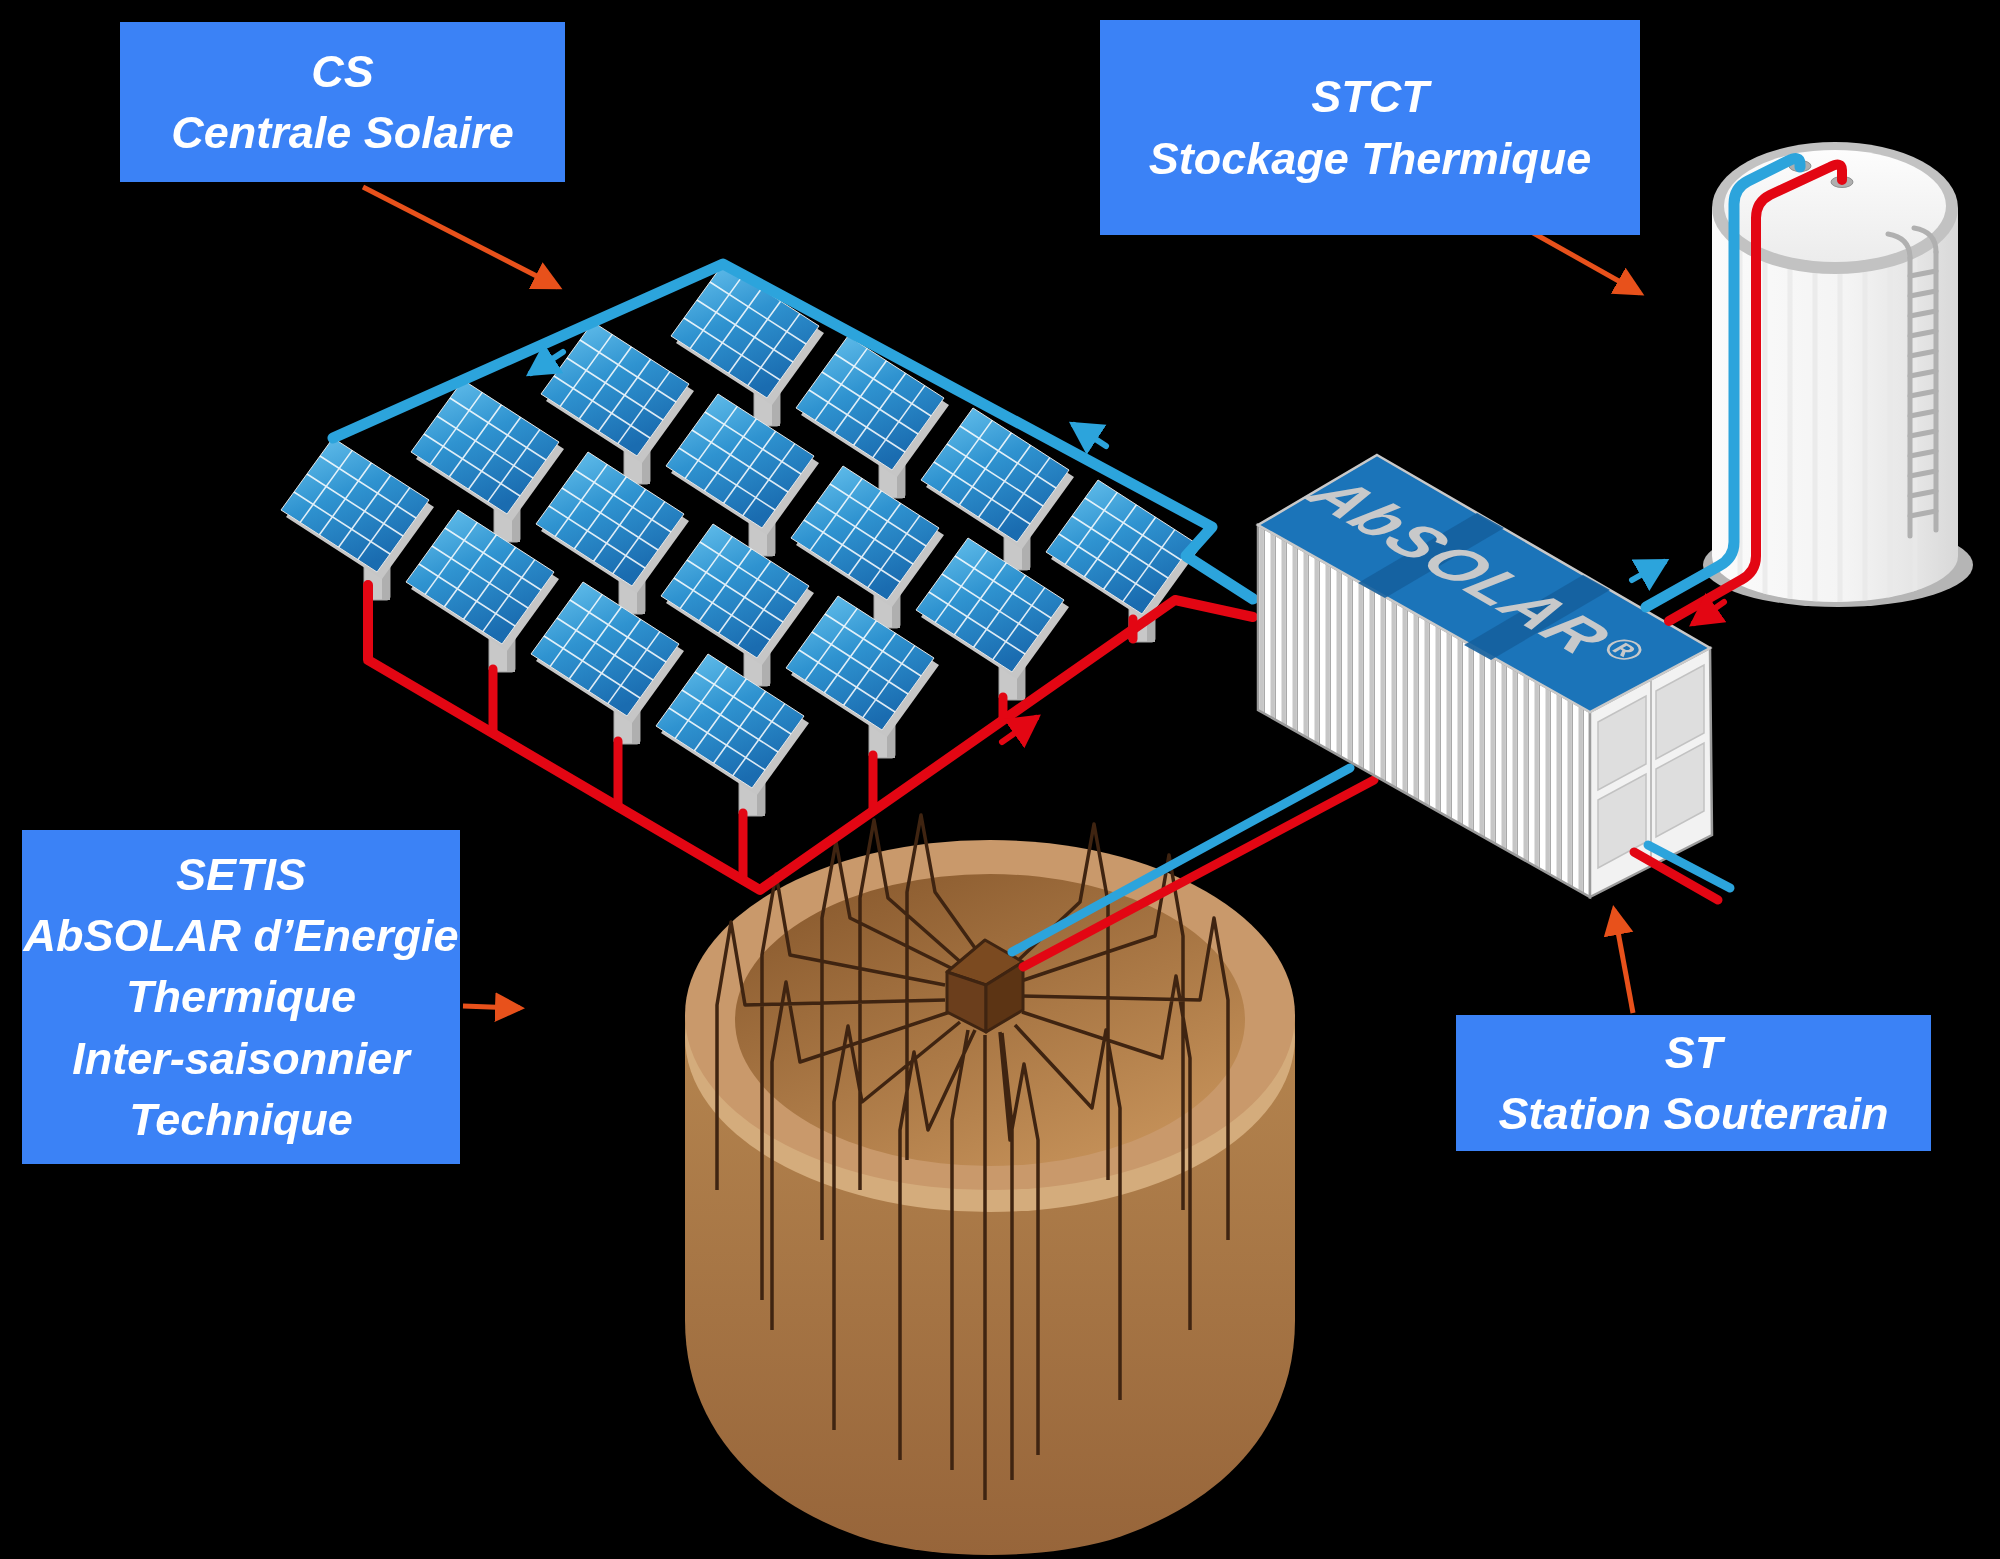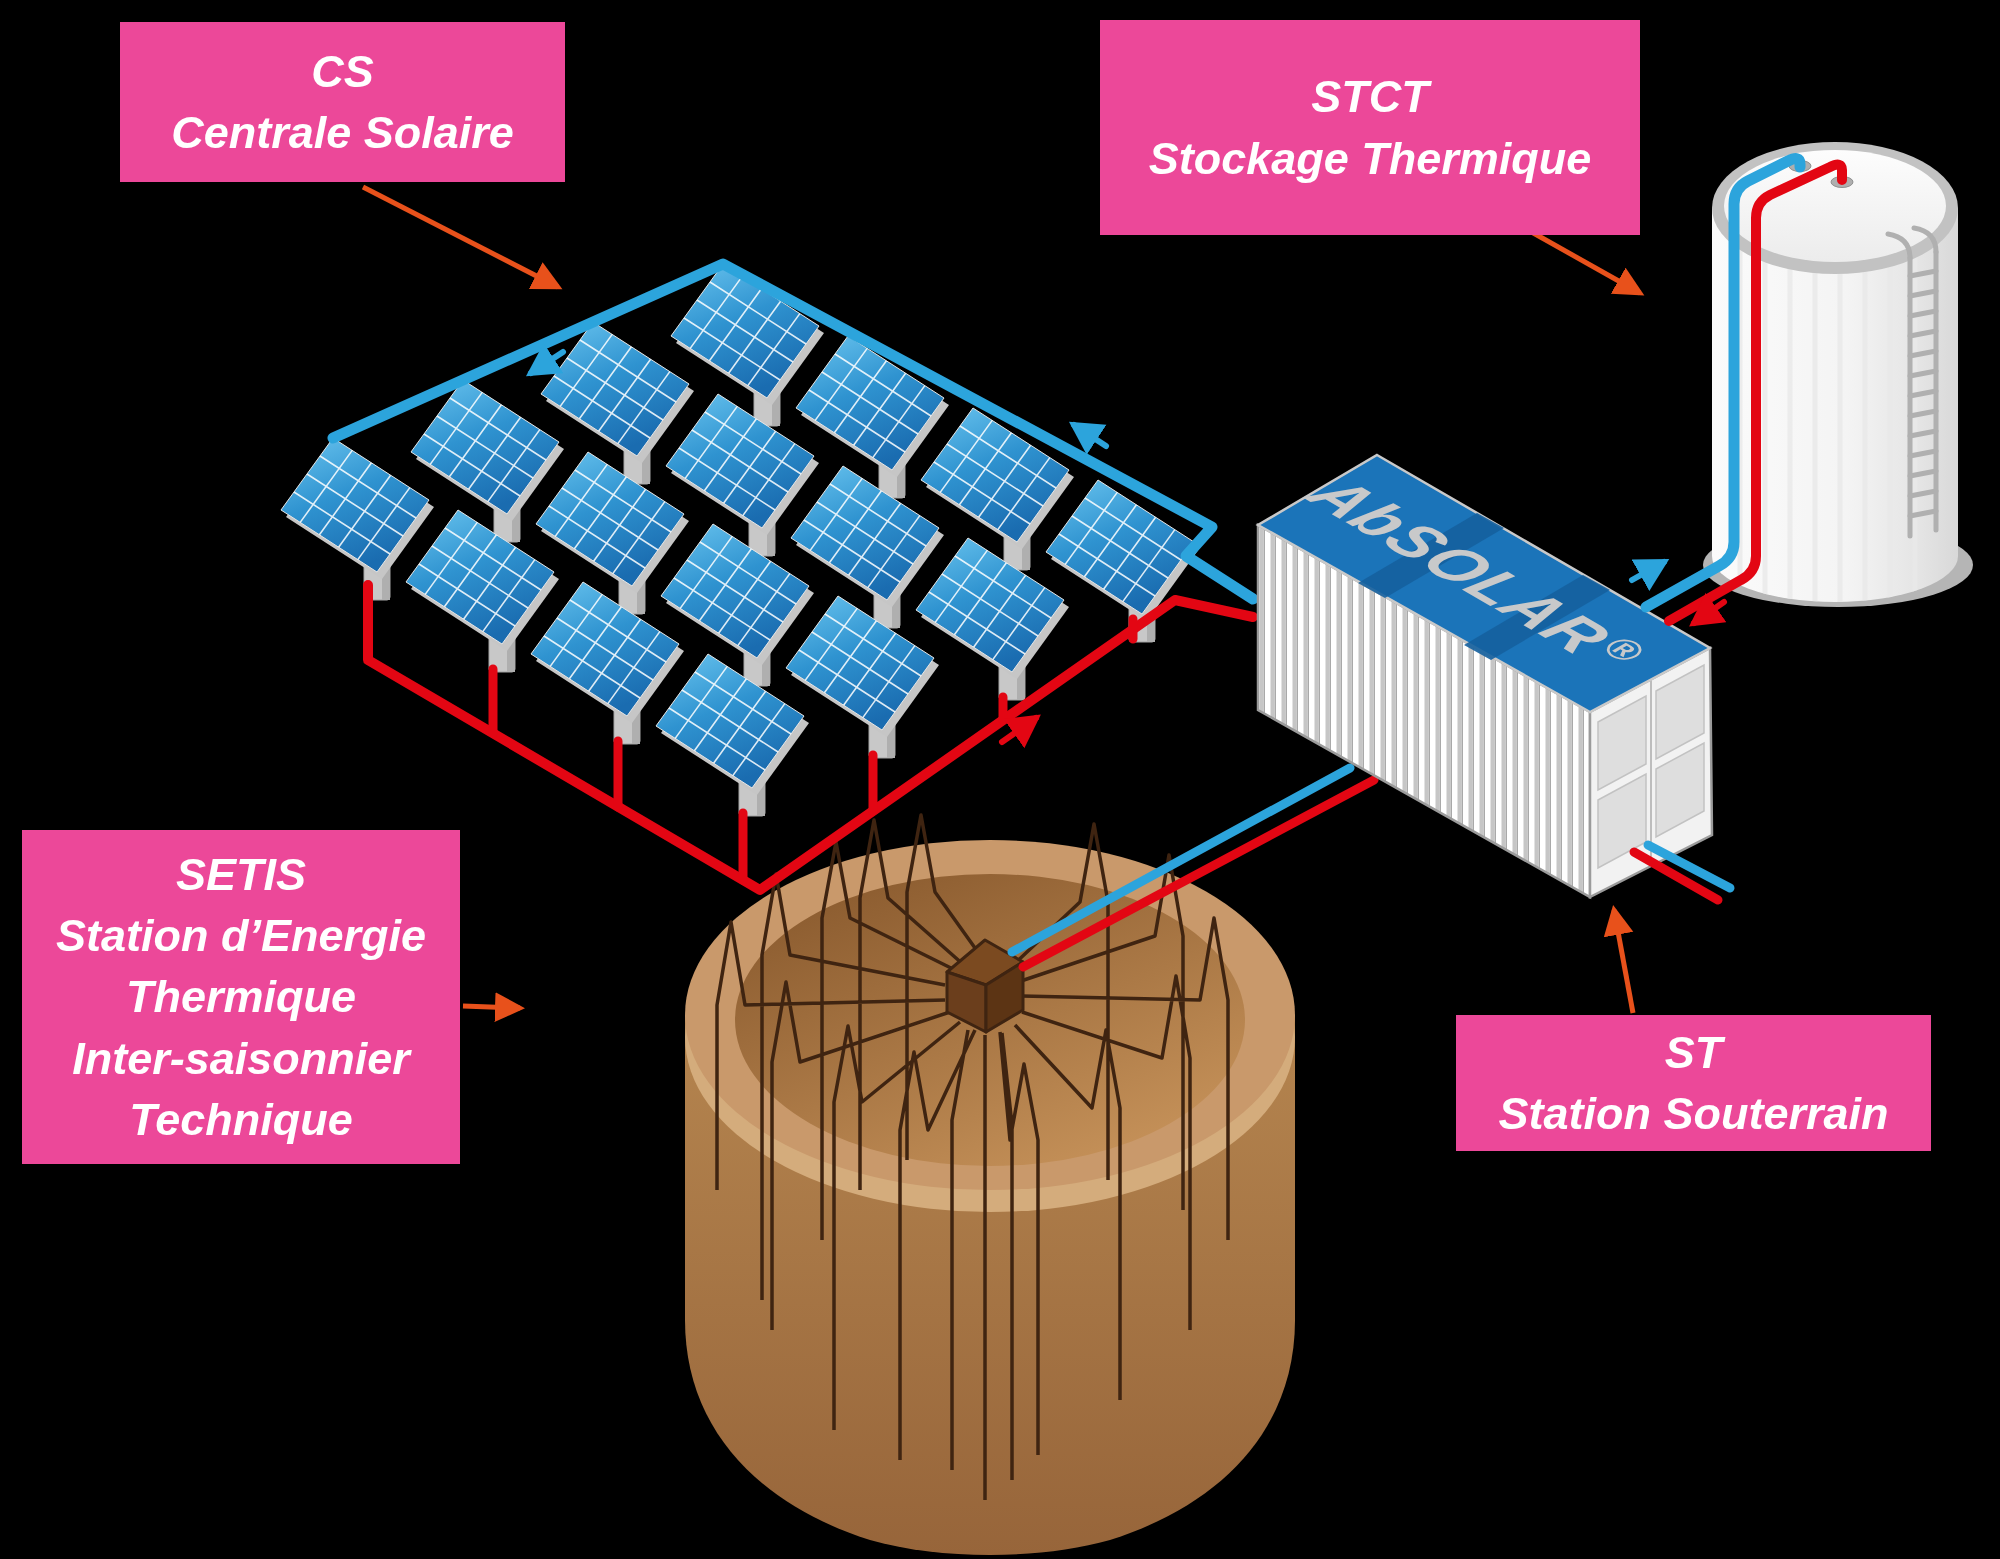--- a/index.html
+++ b/index.html
@@ -1,19 +1,19 @@
 <!DOCTYPE html>
 <html><head>
 <meta charset="utf-8">
 <style>
   html,body{margin:0;padding:0;background:#000;}
   #stage{position:relative;width:2000px;height:1559px;background:#000;overflow:hidden;
          font-family:"Liberation Sans",sans-serif;}
   #scene{position:absolute;left:0;top:0;}
-  .label{position:absolute;background:#ec4899;color:#FFFFFF;
+  .label{position:absolute;background:#3b82f6;color:#FFFFFF;
          font-style:italic;font-weight:700;font-size:45px;line-height:1.36;
          display:flex;flex-direction:column;justify-content:center;align-items:center;
          text-align:center;}
   .label div{white-space:nowrap;}
 </style>
 </head>
 <body>
 
 <div id="stage">
 
@@ -195,21 +195,21 @@
   <div>Centrale Solaire</div>
 </div>
 
 <div class="label" style="left:1100px;top:20px;width:540px;height:215px;">
   <div>STCT</div>
   <div>Stockage Thermique</div>
 </div>
 
 <div class="label" style="left:22px;top:830px;width:438px;height:334px;">
   <div>SETIS</div>
-  <div>Station d’Energie</div>
+  <div>AbSOLAR d’Energie</div>
   <div>Thermique</div>
   <div>Inter-saisonnier</div>
   <div>Technique</div>
 </div>
 
 <div class="label" style="left:1420px;top:1015px;width:475px;height:136px;margin-left:36px;">
   <div>ST</div>
   <div>Station Souterrain</div>
 </div>
 

